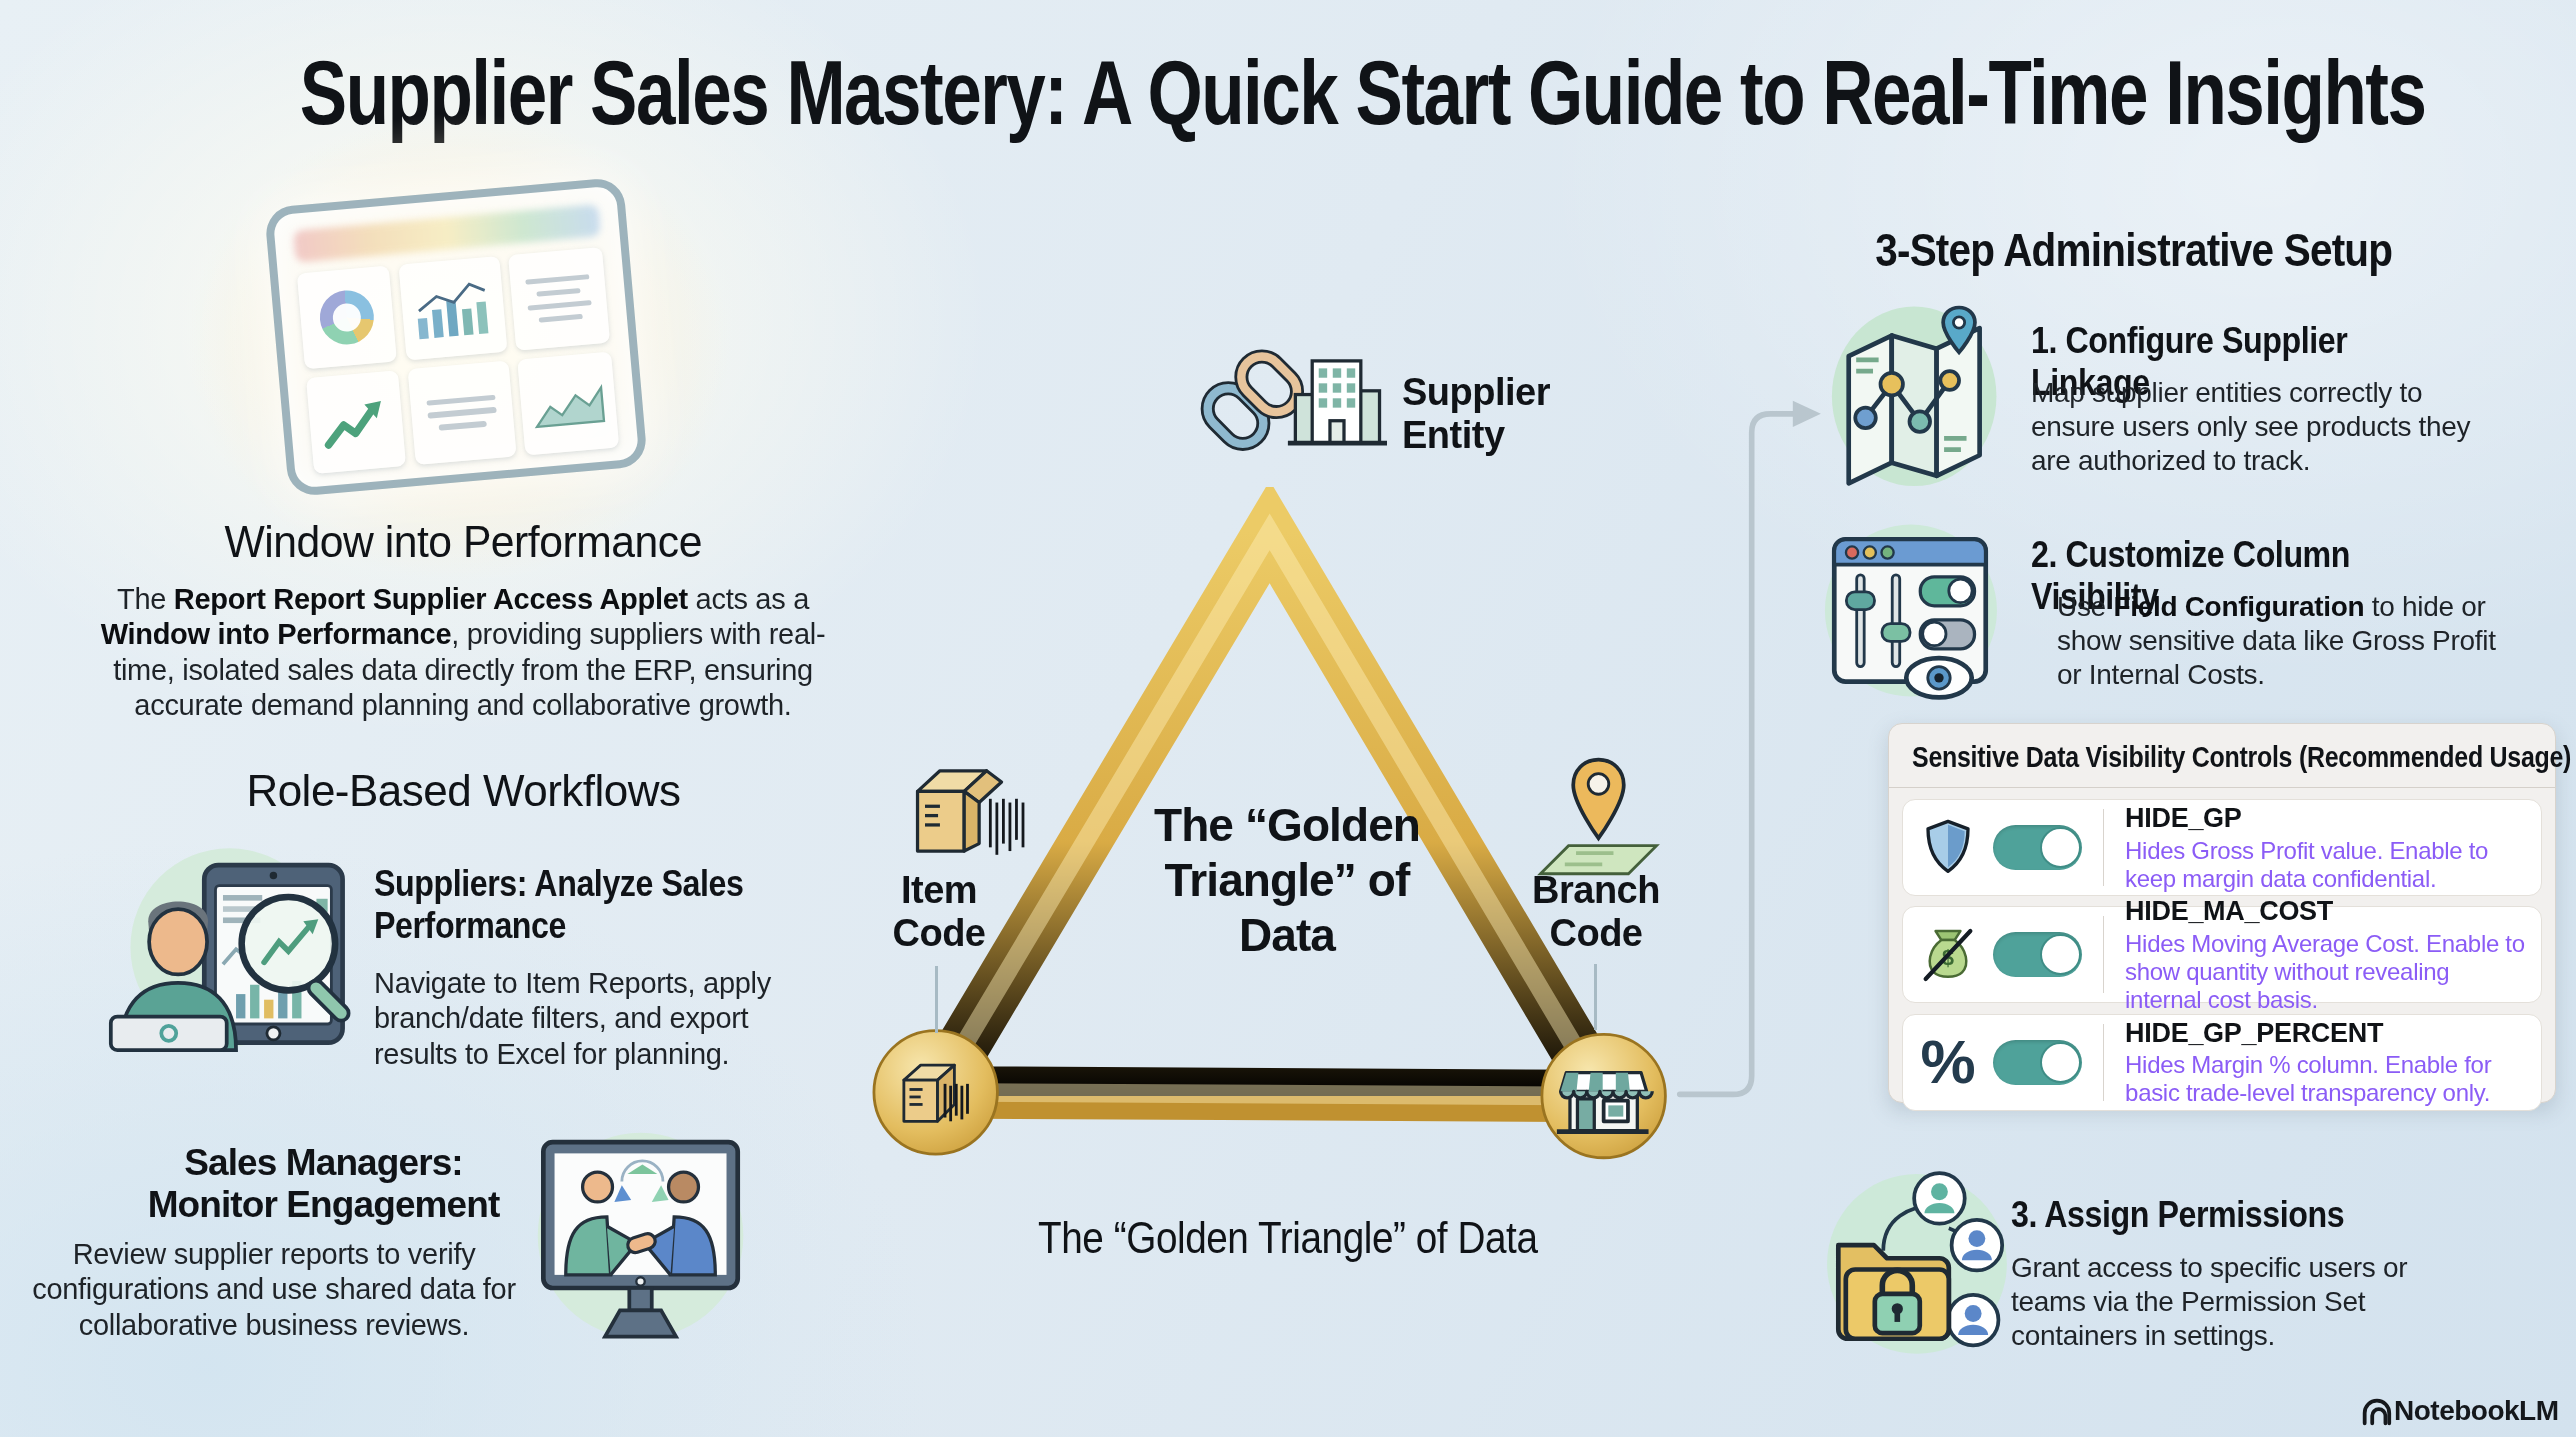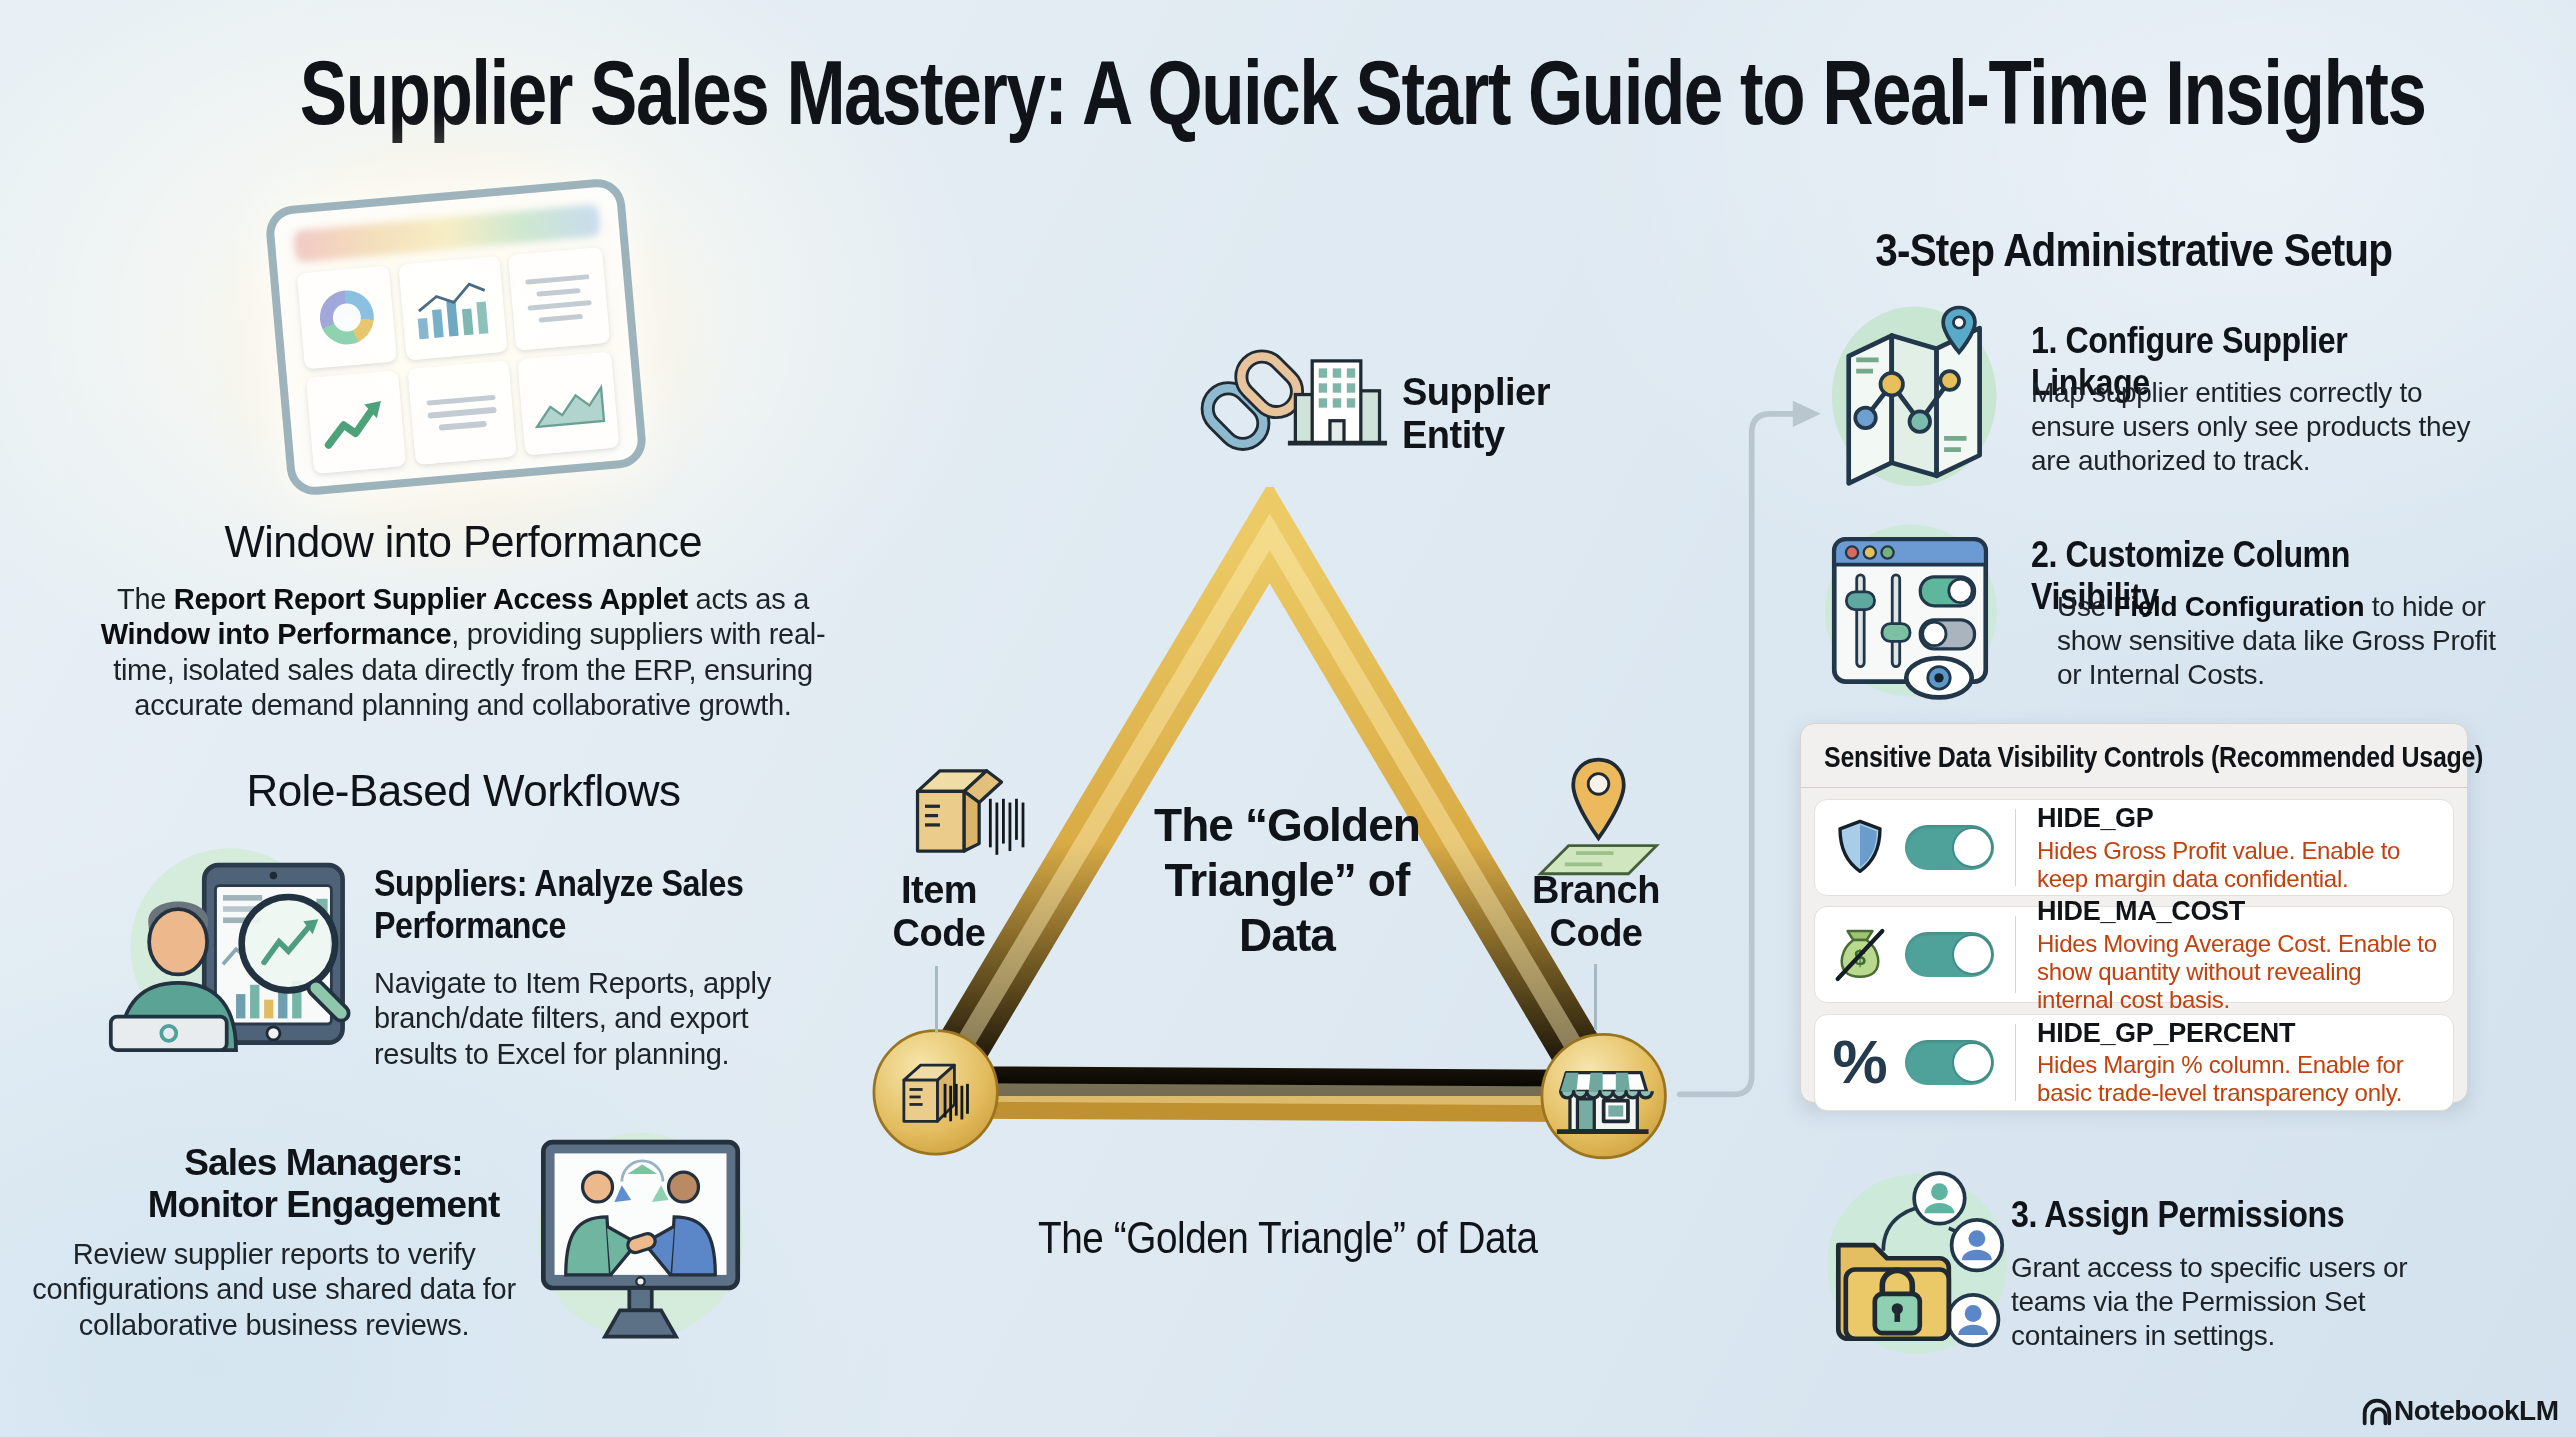--- a/index.html
+++ b/index.html
@@ -45,35 +45,35 @@
      background:conic-gradient(#8ac0e0 0 100deg,#e6c76f 100deg 160deg,#8fd2b2 160deg 250deg,#9fa8d8 250deg 360deg);}
   .donut::after{content:"";position:absolute;inset:13px;border-radius:50%;background:rgba(255,255,255,.95);}
   .tl{width:80%;height:5.6px;border-radius:2.8px;background:#c3ccd2;margin:3.7px 0;}
   .tl.short{width:55%;}
   
   .toggle{width:89px;height:45px;border-radius:22.5px;background:var(--teal);position:relative;flex:none;
      box-shadow:inset 0 1.9px 3.7px rgba(0,0,0,.15);}
   .toggle .knob{position:absolute;top:1.9px;right:0.9px;width:41px;height:41px;border-radius:50%;
      background:#fff;border:2.8px solid #3f8d86;}
   
-  .panel{left:1800px;top:723px;width:668px;height:380px;background:var(--panel);
+  .panel{left:1888px;top:723px;width:668px;height:380px;background:var(--panel);
      border:1.9px solid #d8d3cd;border-radius:14px;box-shadow:0 7.5px 20.6px rgba(90,110,125,.22);}
   .panel-header{padding:17px 22.5px 13px 22.5px;border-bottom:1.9px solid #d5d0ca;white-space:nowrap;}
   .panel-header span{display:inline-block;font-size:29px;font-weight:700;transform:scaleX(.86);
      transform-origin:left center;letter-spacing:-0.3px;}
   .rows{padding:11.2px 13px;}
   .prow{display:flex;align-items:center;background:var(--row);border:1.9px solid #e4e0da;
      border-radius:13px;margin-bottom:10.3px;padding:2px 15px;height:97px;}
   .prow:last-child{margin-bottom:0;}
   .prow .icn{width:60px;display:flex;justify-content:center;align-items:center;flex:none;}
   .prow .tgwrap{margin-left:15px;flex:none;}
   .vdiv{width:1.9px;height:77px;background:#d9d4ce;margin:0 20.6px;flex:none;}
   .rowtext{flex:1;min-width:0;}
   .rcode{font-size:27px;font-weight:700;letter-spacing:-0.3px;}
-  .rdesc{font-size:24px;line-height:1.16;letter-spacing:-0.3px;color:#c2410c;margin-top:2.8px;}
+  .rdesc{font-size:24px;line-height:1.16;letter-spacing:-0.3px;color:#8b5cf6;margin-top:2.8px;}
   .pct{font-size:62px;font-weight:700;color:#243b4d;line-height:1;}
   .footer{left:2359px;top:1395px;display:flex;align-items:flex-start;gap:1px;}
   .footer .brand{font-size:28px;font-weight:600;letter-spacing:-0.5px;color:#15181c;}
   .thinline{width:2.8px;background:#a7bac4;}
   svg{display:block;}
 </style>
 </head>
 <body>
 
 <div class="stage">

